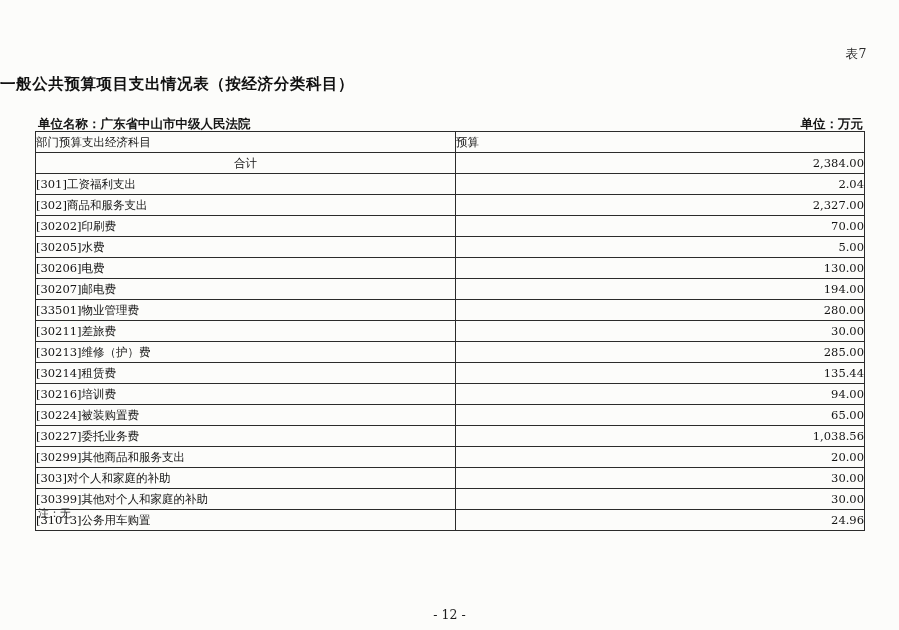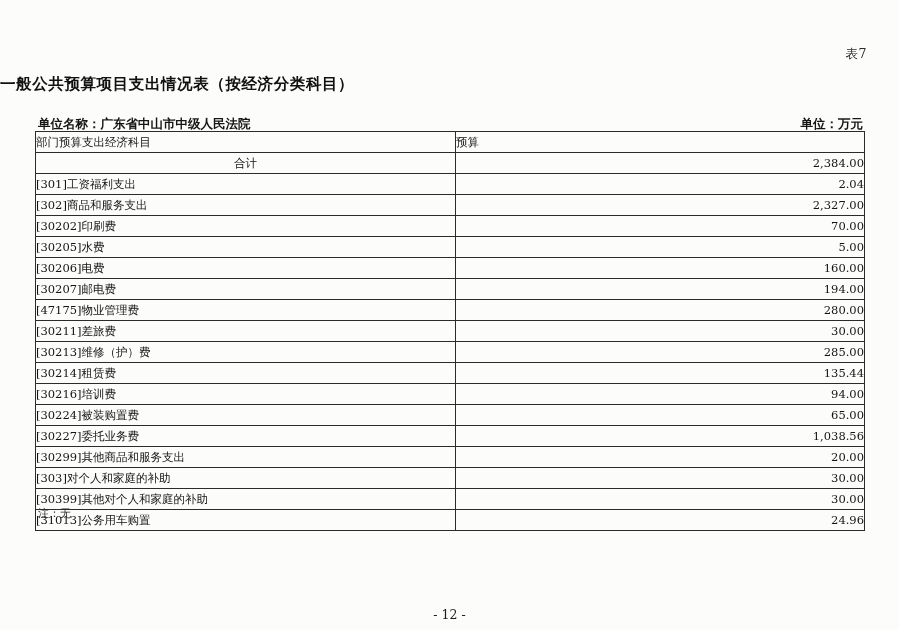--- a/index.html
+++ b/index.html
@@ -167,28 +167,28 @@
         <tr>
           <td class="name lvl2">[30202]印刷费</td>
           <td class="value">70.00</td>
         </tr>
         <tr>
           <td class="name lvl2">[30205]水费</td>
           <td class="value">5.00</td>
         </tr>
         <tr>
           <td class="name lvl2">[30206]电费</td>
-          <td class="value">160.00</td>
+          <td class="value">130.00</td>
         </tr>
         <tr>
           <td class="name lvl2">[30207]邮电费</td>
           <td class="value">194.00</td>
         </tr>
         <tr>
-          <td class="name lvl2">[47175]物业管理费</td>
+          <td class="name lvl2">[33501]物业管理费</td>
           <td class="value">280.00</td>
         </tr>
         <tr>
           <td class="name lvl2">[30211]差旅费</td>
           <td class="value">30.00</td>
         </tr>
         <tr>
           <td class="name lvl2">[30213]维修（护）费</td>
           <td class="value">285.00</td>
         </tr>

